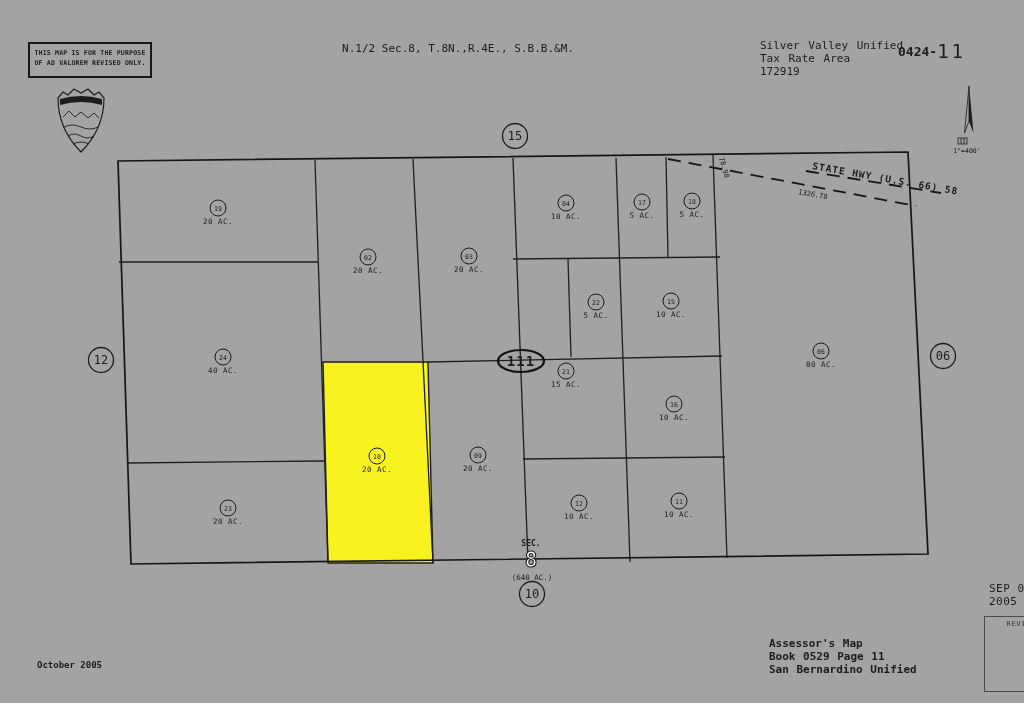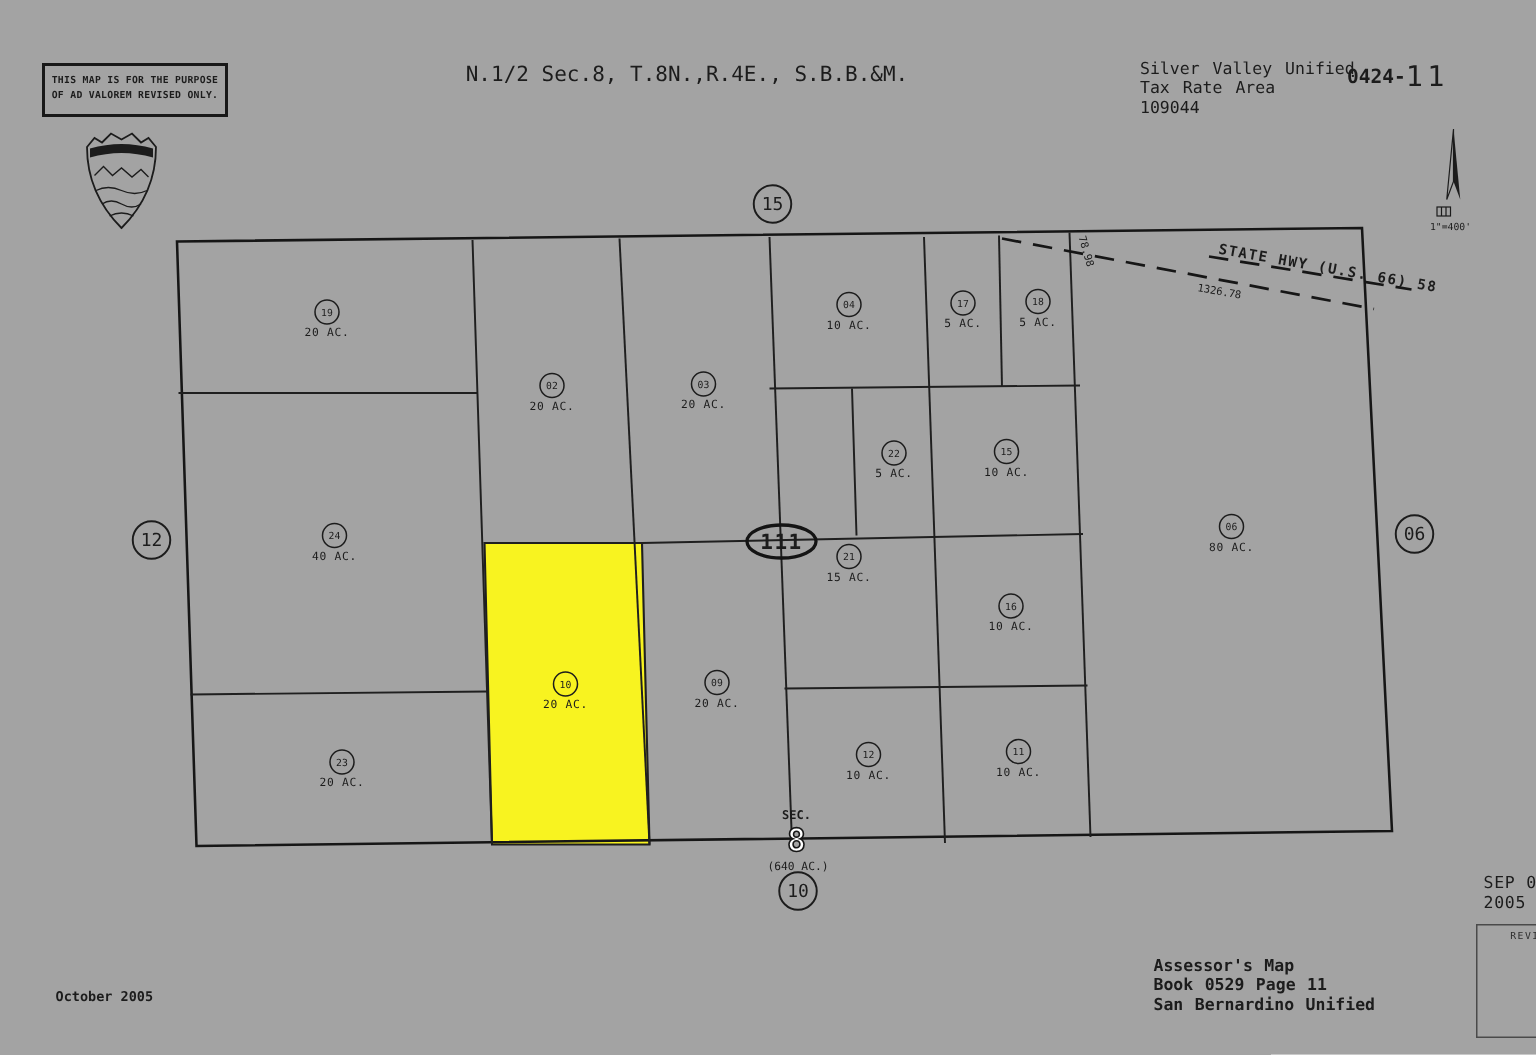--- a/index.html
+++ b/index.html
@@ -3,21 +3,21 @@
 <meta charset="utf-8">
 <style>
   html,body{margin:0;padding:0;background:#e8e8e8;}
   .page{position:relative;width:1024px;height:703px;background:#a3a3a3;overflow:hidden;
         font-family:"DejaVu Sans Mono",monospace;color:#1c1c1c;padding-left:38px;}
   .abs{position:absolute;}
   
   .disclaimer{left:28px;top:42px;width:120px;height:28px;border:2px solid #181818;
               font-size:6.5px;font-weight:bold;letter-spacing:.2px;line-height:10px;
               text-align:center;padding-top:4px;}
-  .title{left:297px;top:42px;width:322px;text-align:center;font-size:14px;letter-spacing:0;}
+  .title{left:297px;top:42px;width:322px;text-align:center;font-size:11px;letter-spacing:0;}
   .tra{left:760px;top:39px;font-size:11px;font-weight:normal;line-height:13px;word-spacing:2px;}
   .bookpage{left:898px;top:40px;font-size:13px;font-weight:bold;}
   .bookpage .hand{font-size:19px;font-weight:normal;letter-spacing:3px;vertical-align:-2px;}
   
   .dateleft{left:37px;top:660px;font-size:9px;font-weight:bold;}
   .stamp{left:989px;top:582px;font-size:11px;font-weight:normal;letter-spacing:.5px;}
   .assessor{left:769px;top:637px;font-size:11px;font-weight:bold;line-height:13px;word-spacing:1px;}
   .revisedbox{left:984px;top:616px;width:78px;height:74px;border:1px solid #4a4a4a;}
   .revisedbox .lbl{position:absolute;top:3px;left:0;width:100%;text-align:center;
                    font-size:6.5px;letter-spacing:1px;color:#2e2e2e;}
@@ -59,21 +59,21 @@
     <path class="logoln" style="stroke-width:.9" d="M8 33 L14 27 L20 33 L26 28 L33 34 L39 29 L44 34"></path>
     <path class="logoln" style="stroke-width:.9" d="M9 43 Q17 39 26 43 Q35 47 43 43"></path>
     <path class="logoln" style="stroke-width:.9" d="M13 52 Q19 48 26 52 Q33 56 39 52"></path>
     <path class="logoln" style="stroke-width:.9" d="M18 60 Q26 56 34 60"></path>
   </svg>
 
   <div class="abs title">N.1/2 Sec.8, T.8N.,R.4E., S.B.B.&amp;M.</div>
   <div class="abs tra">
     <div>Silver Valley Unified</div>
     <div>Tax Rate Area</div>
-    <div>109044</div>
+    <div>172919</div>
   </div>
   <div class="abs bookpage"><span>0424-</span><span class="hand">11</span></div>
 
   <svg class="abs" style="left:0;top:0;" width="1024" height="703" viewBox="0 0 1024 703">
 
     <polygon id="highlight-parcel" class="hl" points="323,362 428,362 433,563 328,563" fill="#F8F320"></polygon>
 
     <path class="bd" d="M118 161 L908 152 L928 554 L131 564 Z"></path>
 
     <g>

